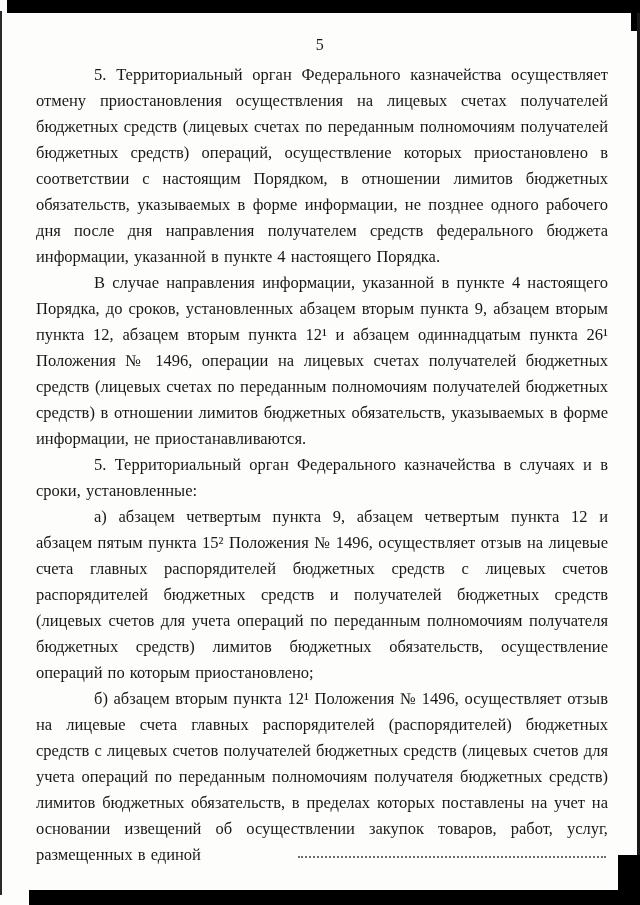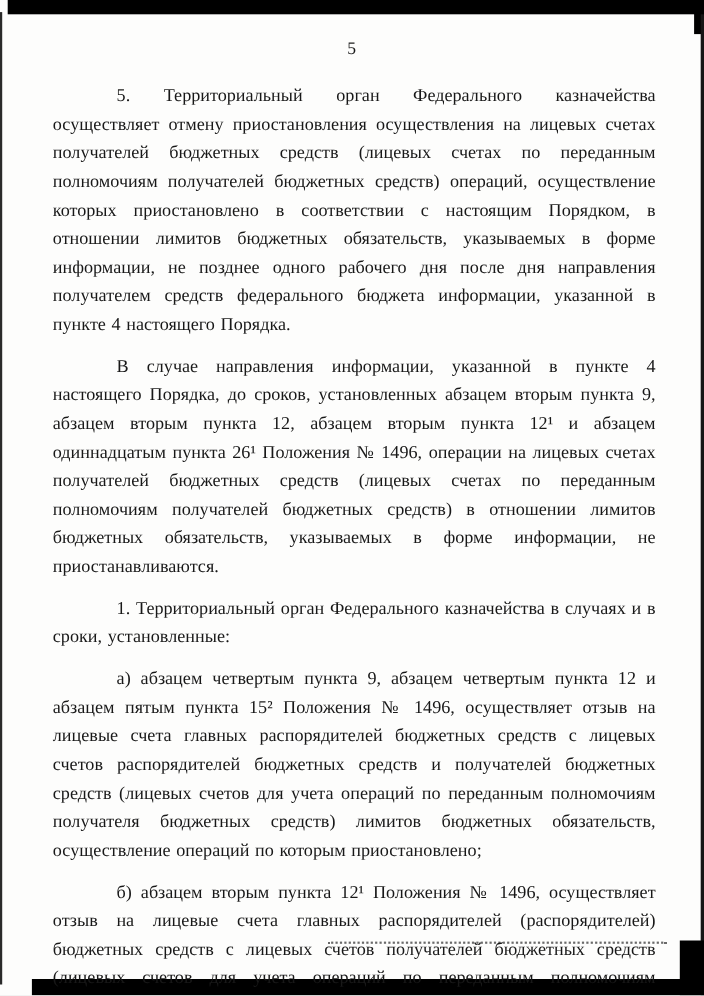--- a/index.html
+++ b/index.html
@@ -50,21 +50,21 @@
     position: absolute;
     top: 62px;
     left: 36px;
     right: 32px;
     text-align: justify;
     font-size: 16.5px;
     line-height: 26px;
     word-spacing: 1px;
   }
   .content p {
-    margin: 12px;
+    margin: 0;
     text-indent: 58px;
   }
 </style>
 </head>
 <body>
 
 <div class="page">
 
   <div class="artifact top-bar"></div>
   <div class="artifact top-right-block"></div>
@@ -72,18 +72,18 @@
   <div class="artifact right-line"></div>
   <div class="dotted-line"></div>
   <div class="artifact bottom-bar"></div>
   <div class="artifact bottom-right-block"></div>
 
   <div class="page-number">5</div>
 
   <div class="content">
     <p>5. Территориальный орган Федерального казначейства осуществляет отмену приостановления осуществления на лицевых счетах получателей бюджетных средств (лицевых счетах по переданным полномочиям получателей бюджетных средств) операций, осуществление которых приостановлено в соответствии с настоящим Порядком, в отношении лимитов бюджетных обязательств, указываемых в форме информации, не позднее одного рабочего дня после дня направления получателем средств федерального бюджета информации, указанной в пункте 4 настоящего Порядка.</p>
     <p>В случае направления информации, указанной в пункте 4 настоящего Порядка, до сроков, установленных абзацем вторым пункта 9, абзацем вторым пункта 12, абзацем вторым пункта 12¹ и абзацем одиннадцатым пункта 26¹ Положения № 1496, операции на лицевых счетах получателей бюджетных средств (лицевых счетах по переданным полномочиям получателей бюджетных средств) в отношении лимитов бюджетных обязательств, указываемых в форме информации, не приостанавливаются.</p>
-    <p>1. Территориальный орган Федерального казначейства в случаях и в сроки, установленные:</p>
+    <p>5. Территориальный орган Федерального казначейства в случаях и в сроки, установленные:</p>
     <p>а) абзацем четвертым пункта 9, абзацем четвертым пункта 12 и абзацем пятым пункта 15² Положения № 1496, осуществляет отзыв на лицевые счета главных распорядителей бюджетных средств с лицевых счетов распорядителей бюджетных средств и получателей бюджетных средств (лицевых счетов для учета операций по переданным полномочиям получателя бюджетных средств) лимитов бюджетных обязательств, осуществление операций по которым приостановлено;</p>
     <p>б) абзацем вторым пункта 12¹ Положения № 1496, осуществляет отзыв на лицевые счета главных распорядителей (распорядителей) бюджетных средств с лицевых счетов получателей бюджетных средств (лицевых счетов для учета операций по переданным полномочиям получателя бюджетных средств) лимитов бюджетных обязательств, в пределах которых поставлены на учет на основании извещений об осуществлении закупок товаров, работ, услуг, размещенных в единой</p>
   </div>
 
 </div>
 
 </body></html>

